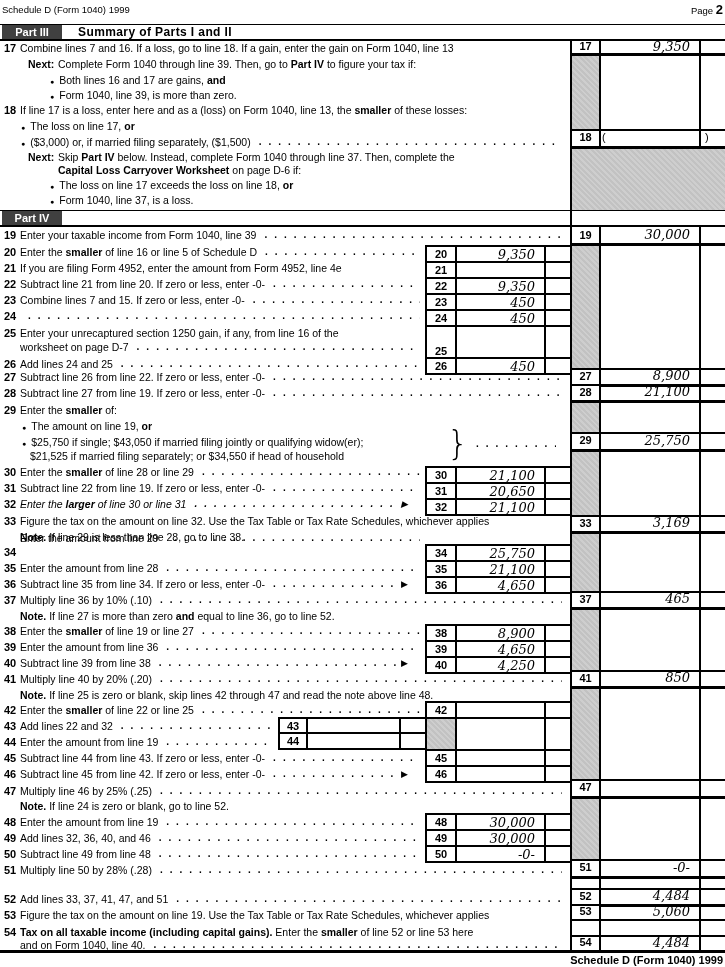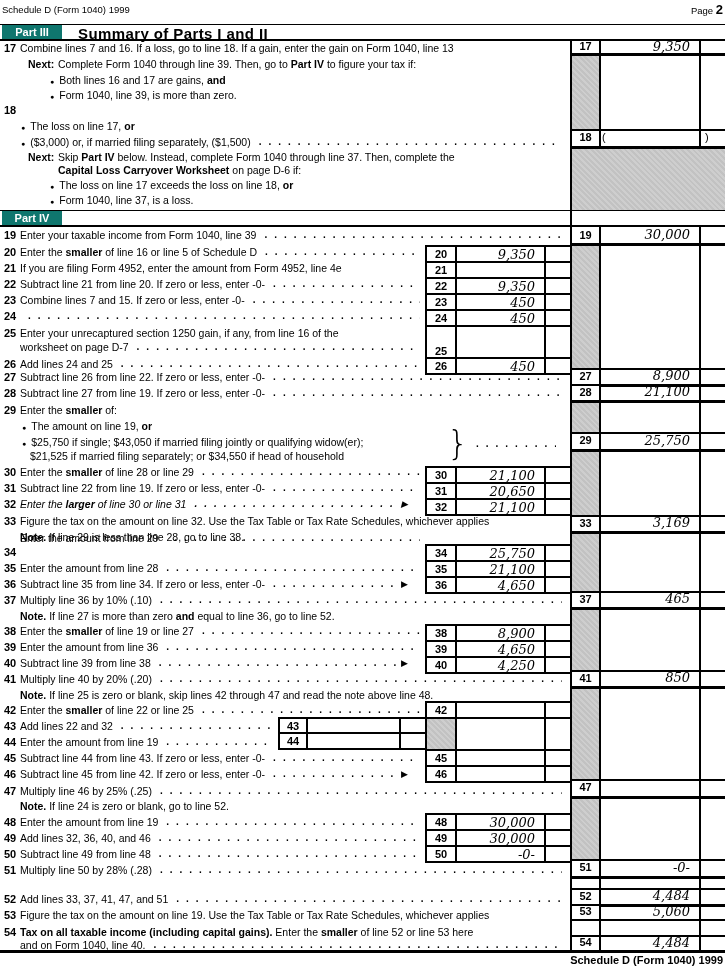--- a/index.html
+++ b/index.html
@@ -3,23 +3,23 @@
 <meta charset="utf-8">
 <style>
   html,body{margin:0;padding:0;background:#fff;}
   .page{position:relative;width:725px;height:967px;background:#fff;color:#000;
         font-family:"Liberation Sans",sans-serif;overflow:hidden;}
   .abs{position:absolute;}
   .hdr-left{left:2px;top:4px;font-size:9.5px;}
   .hdr-right{right:2px;top:2px;font-size:9.5px;}
   .hdr-right b{font-size:13px;}
   .rule{position:absolute;left:0;width:725px;background:#000;}
-  .tag{position:absolute;left:2px;width:60px;height:14px;background:#0f766e;color:#fff;
+  .tag{position:absolute;left:2px;width:60px;height:14px;background:#404040;color:#fff;
        font-weight:bold;font-size:11px;text-align:center;line-height:14px;}
-  .ptitle{position:absolute;left:78px;font-weight:bold;font-size:15px;letter-spacing:.4px;}
+  .ptitle{position:absolute;left:78px;font-weight:bold;font-size:12px;letter-spacing:.4px;}
   .lnum{position:absolute;left:4px;font-weight:bold;font-size:11px;line-height:12px;}
   .trow{position:absolute;height:13px;display:flex;align-items:flex-start;
         font-size:10.5px;line-height:12px;white-space:nowrap;}
   .nextlab{font-weight:bold;width:30px;flex:none;}
   .bullet{font-size:7px;line-height:11px;padding-top:2px;margin-right:5px;flex:none;}
   .dots{flex:1;overflow:hidden;white-space:nowrap;font-weight:bold;font-size:10px;
         line-height:12px;letter-spacing:7px;padding-left:8px;}
   .arrow{font-size:9px;line-height:12px;margin-left:1px;flex:none;}
   .mid{position:absolute;border:2px solid #000;box-sizing:border-box;background:#fff;display:flex;}
   .mnum{width:28px;flex:none;border-right:2px solid #000;font-weight:bold;font-size:11px;
@@ -315,20 +315,23 @@
     </div>
     <div class="trow" style="left: 50px; top: 74px; width: auto;">
       <span class="bullet">●</span>
       <span><span>Both lines 16 and 17 are gains, </span><span style="font-weight: bold;">and</span></span>
     </div>
     <div class="trow" style="left: 50px; top: 89px; width: auto;">
       <span class="bullet">●</span>
       <span><span>Form 1040, line 39, is more than zero.</span></span>
     </div>
     <div class="lnum" style="top: 104px;">18</div>
+    <div class="trow" style="left: 20px; top: 104px; width: auto;">
+      <span><span>If line 17 is a loss, enter here and as a (loss) on Form 1040, line 13, the </span><span style="font-weight: bold;">smaller</span><span> of these losses:</span></span>
+    </div>
     <div class="trow" style="left: 21px; top: 120px; width: auto;">
       <span class="bullet">●</span>
       <span><span>The loss on line 17, </span><span style="font-weight: bold;">or</span></span>
     </div>
     <div class="trow" style="left: 21px; top: 136px; width: 541px;">
       <span class="bullet">●</span>
       <span><span>($3,000) or, if married filing separately, ($1,500)</span></span>
       <span class="dots">........................................................................................................................</span>
     </div>
     <div class="trow" style="left: 28px; top: 151px; width: auto;">

